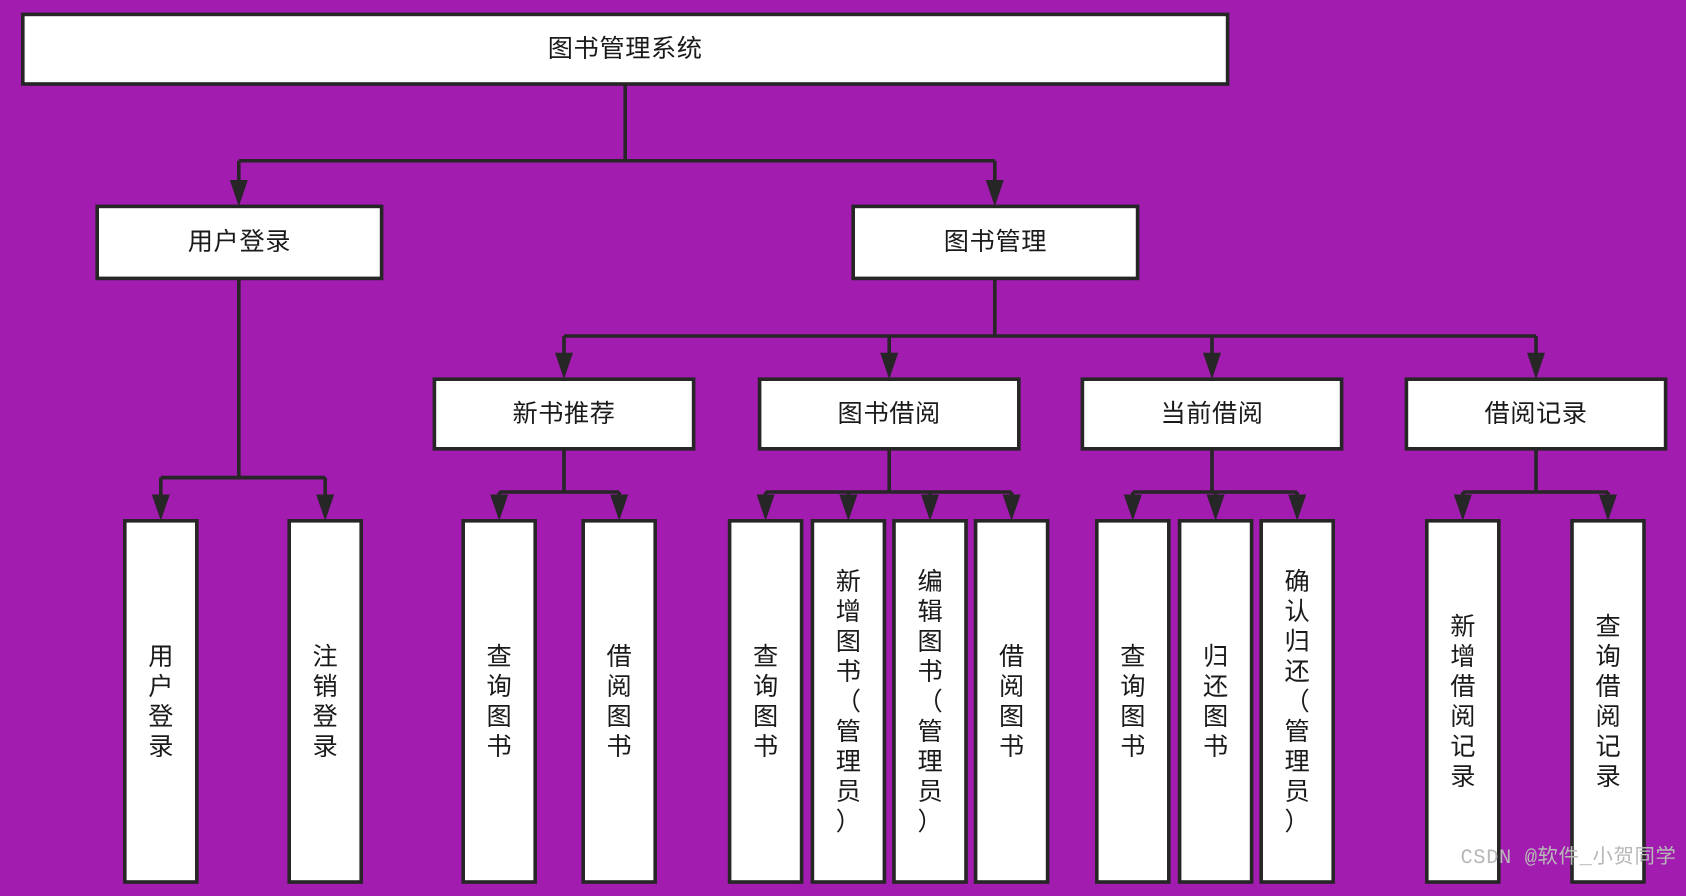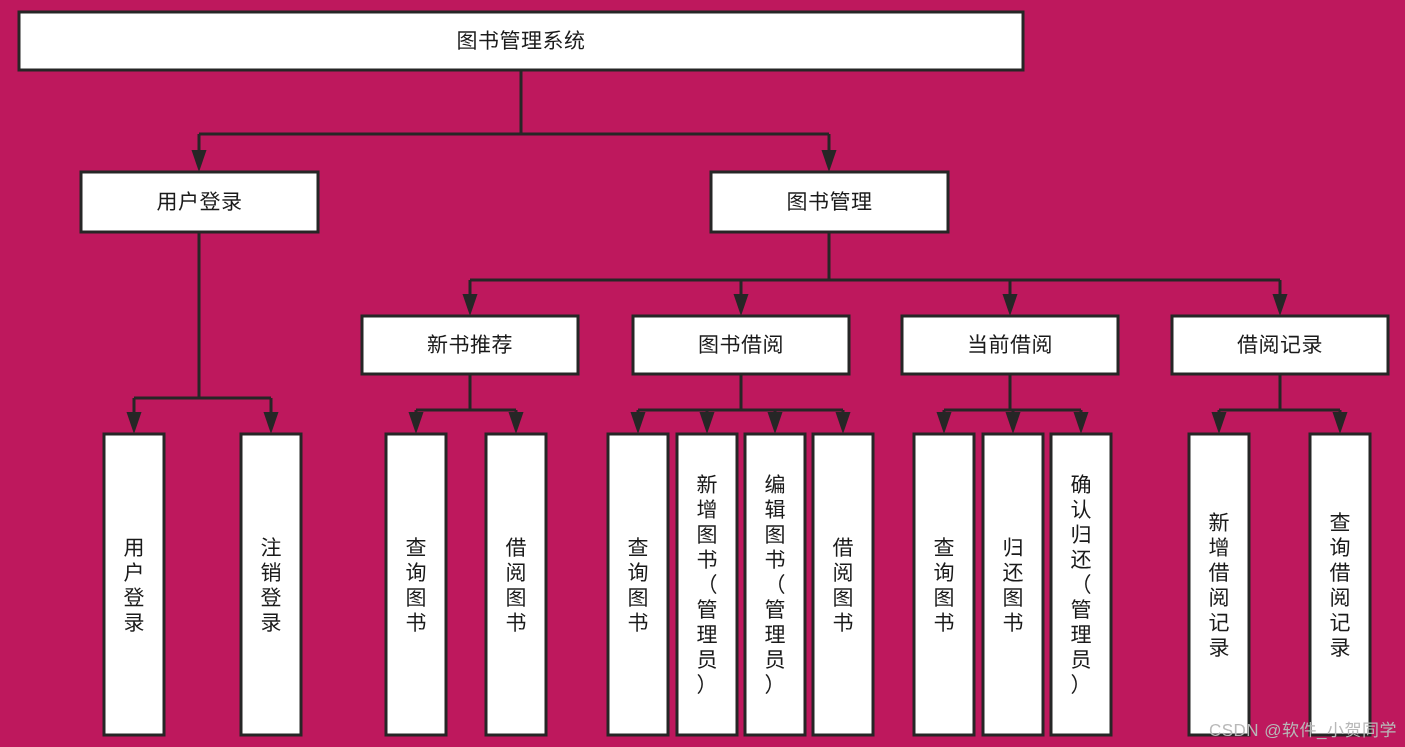--- a/index.html
+++ b/index.html
@@ -11,21 +11,21 @@
   body {
     width: 1405px;
     height: 747px;
     overflow: hidden;
     font-family: "DejaVu Sans", "Liberation Sans", sans-serif;
   }
   #diagram-root {
     position: relative;
     width: 1405px;
     height: 747px;
-    background: #be185d;
+    background: #a21caf;
   }
   svg#tree-svg {
     position: absolute;
     top: 0;
     left: 0;
     width: 1405px;
     height: 747px;
     display: block;
   }
   .node-box {
@@ -54,22 +54,22 @@
     fill: none;
     stroke-linecap: butt;
   }
   .arrow-head {
     fill: #262626;
     stroke: none;
   }
   .watermark {
     position: absolute;
     right: 8px;
-    bottom: 6px;
-    font-family: Liberation Sans, sans-serif;
+    bottom: 22px;
+    font-family: Liberation Mono, monospace;
     font-size: 17px;
     color: #b8b8b8;
     white-space: nowrap;
     user-select: none;
     letter-spacing: 0.5px;
   }
 </style>
 </head>
 <body>
 

